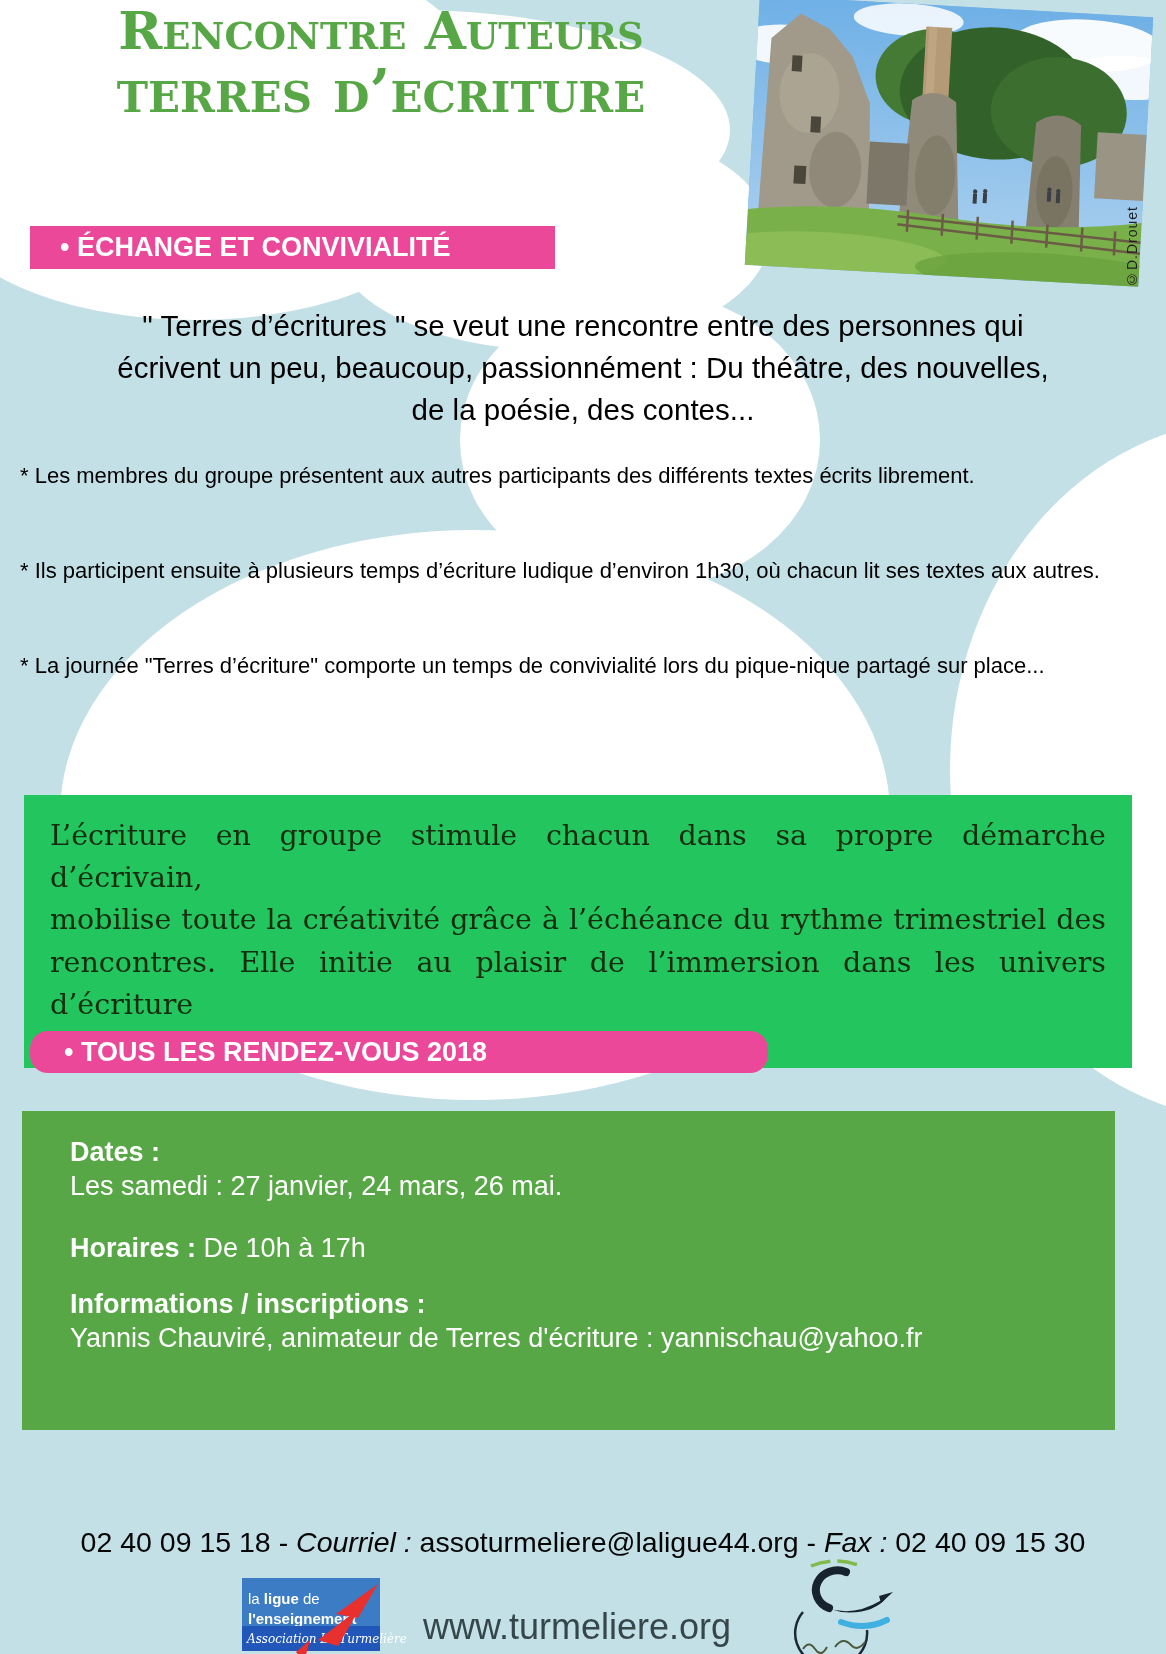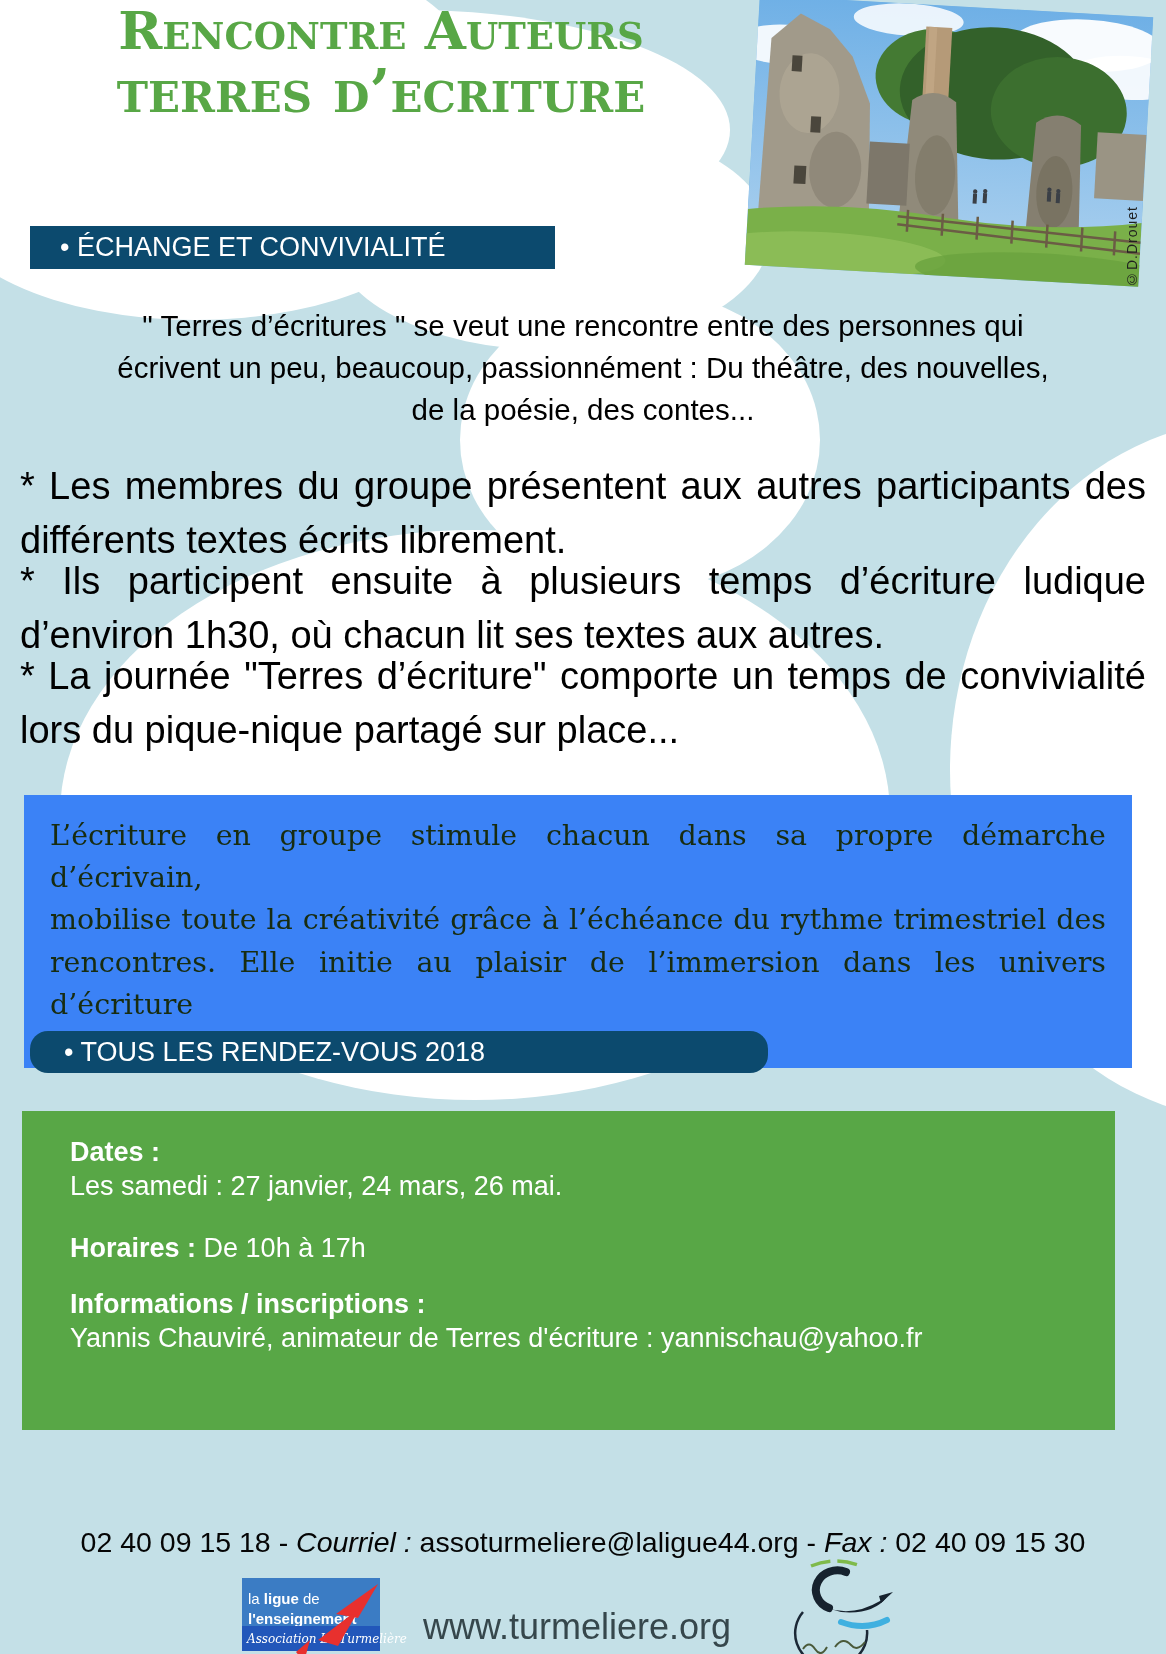--- a/index.html
+++ b/index.html
@@ -15,34 +15,34 @@
   .title .l2{font-size:60px;}
 
   
   .photo{position:absolute;left:752px;top:6px;width:394px;height:270px;
          transform:rotate(3.2deg);overflow:hidden;background:#76b4e4;}
   .photo svg{display:block;}
   .credit{position:absolute;left:1124px;top:206px;font-size:14px;color:#1f1f1f;
           writing-mode:vertical-rl;transform:rotate(180deg);letter-spacing:1px;}
 
   
-  .banner{position:absolute;background:#0c4a6e;color:#fff;font-weight:normal;font-size:27px;
+  .banner{position:absolute;background:#ec4899;color:#fff;font-weight:bold;font-size:27px;
           display:flex;align-items:center;box-sizing:border-box;}
   .banner1{left:30px;top:226px;width:525px;height:43px;padding-left:30px;}
   .banner2{left:30px;top:1031px;width:738px;height:42px;padding-left:34px;border-radius:18px;}
 
   
   .intro{position:absolute;left:30px;top:305px;width:1106px;text-align:center;
          font-size:29.5px;line-height:1.42;color:#000;}
-  .para{position:absolute;left:20px;width:1126px;font-size:38px;line-height:1.42;
+  .para{position:absolute;left:20px;width:1126px;font-size:22px;line-height:1.42;
         text-align:justify;color:#000;}
   .p1{top:460px;} .p2{top:555px;} .p3{top:650px;}
 
   
-  .quote{position:absolute;left:24px;top:795px;width:1108px;height:273px;background:#3b82f6;
+  .quote{position:absolute;left:24px;top:795px;width:1108px;height:273px;background:#22c55e;
          box-sizing:border-box;padding:20px 26px 0 26px;color:#182c10;
          font-family:"DejaVu Serif",serif;font-size:28.5px;line-height:1.48;}
   .quote-line{text-align:justify;text-align-last:justify;}
   .quote-line.last{text-align-last:center;}
 
   
   .info{position:absolute;left:22px;top:1111px;width:1093px;height:319px;background:#58a746;
         box-sizing:border-box;padding:24px 24px 0 48px;color:#fff;font-size:27px;line-height:34px;}
   .info-label{font-weight:bold;}
   .row-dates{margin-bottom:28px;} .row-horaires{margin-bottom:22px;} .row-lieux{margin-bottom:10px;}

